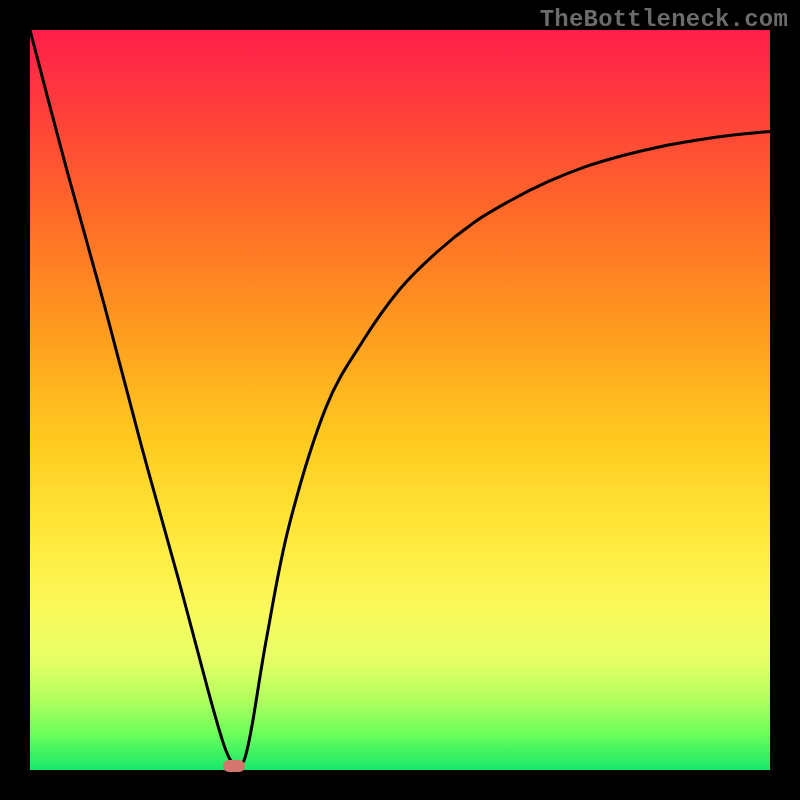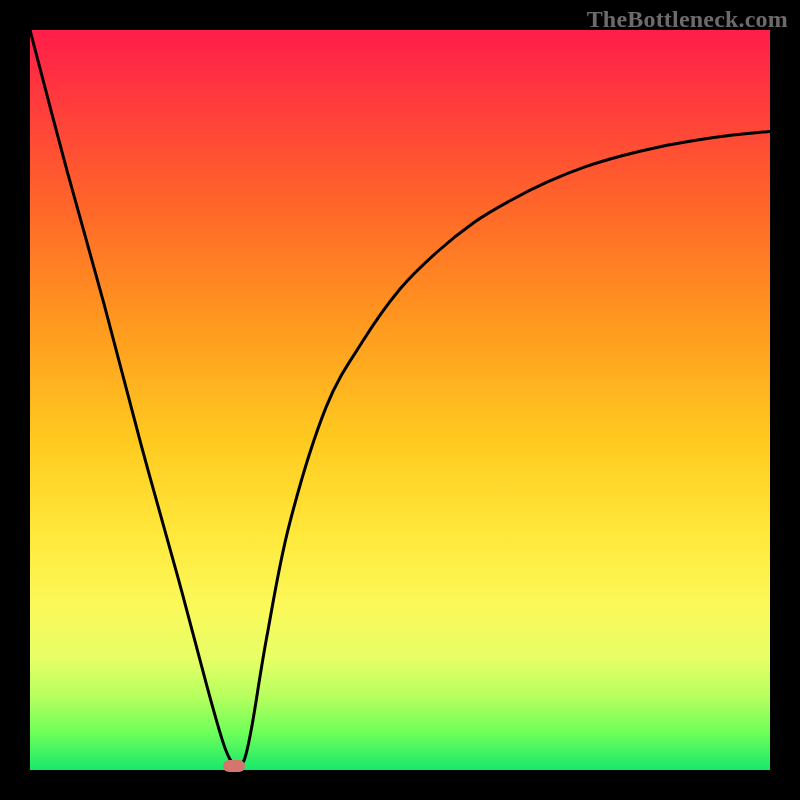--- a/index.html
+++ b/index.html
@@ -33,21 +33,21 @@
       #e6ff66 85%,
       #b7ff5e 90%,
       #6eff5a 95%,
       #17e86a 100%
     );
   }
   .watermark {
     position: absolute;
     top: 6px;
     right: 12px;
-    font-family: Liberation Serif, serif;
+    font-family: Liberation Mono, monospace;
     font-size: 24px;
     font-weight: 600;
     color: #6b6b6b;
     letter-spacing: 0.2px;
     user-select: none;
   }
   svg.curve {
     position: absolute;
     left: 0;
     top: 0;

